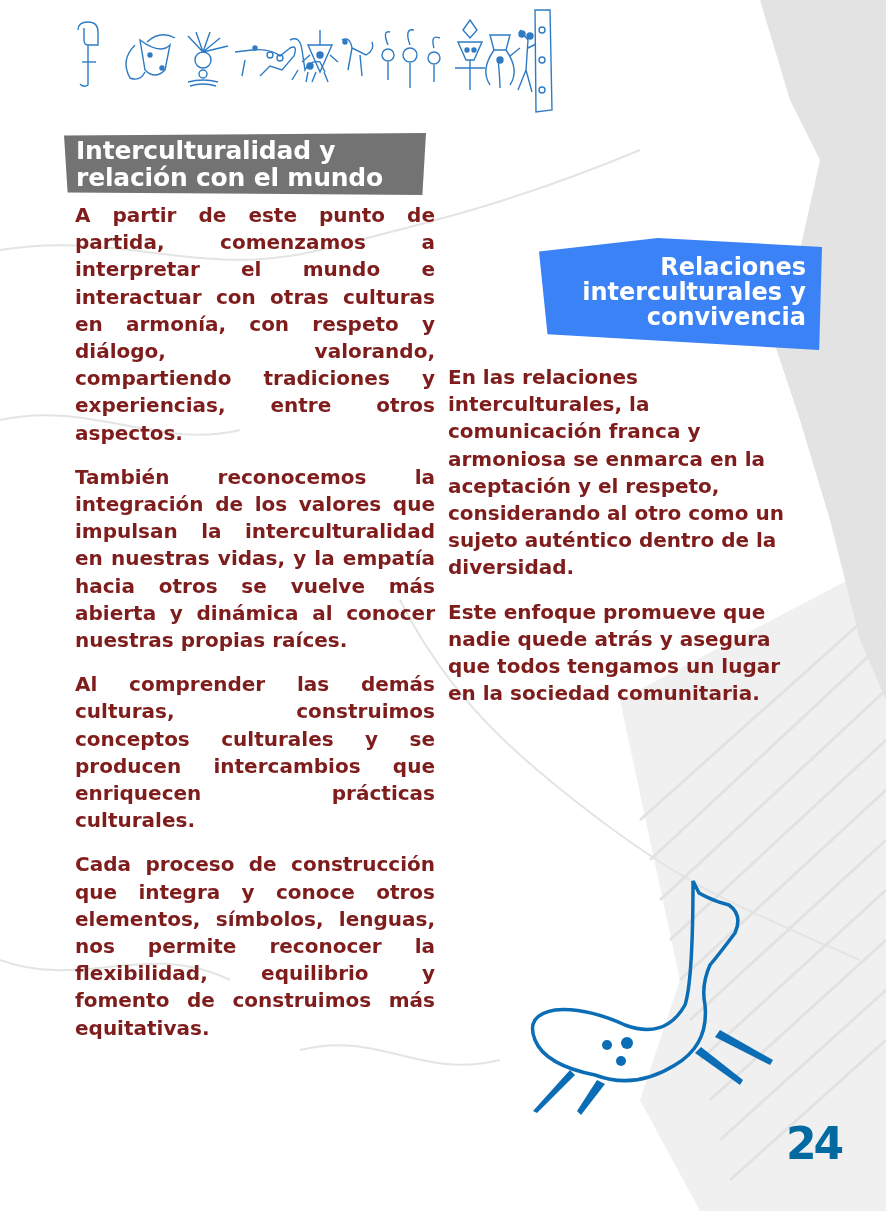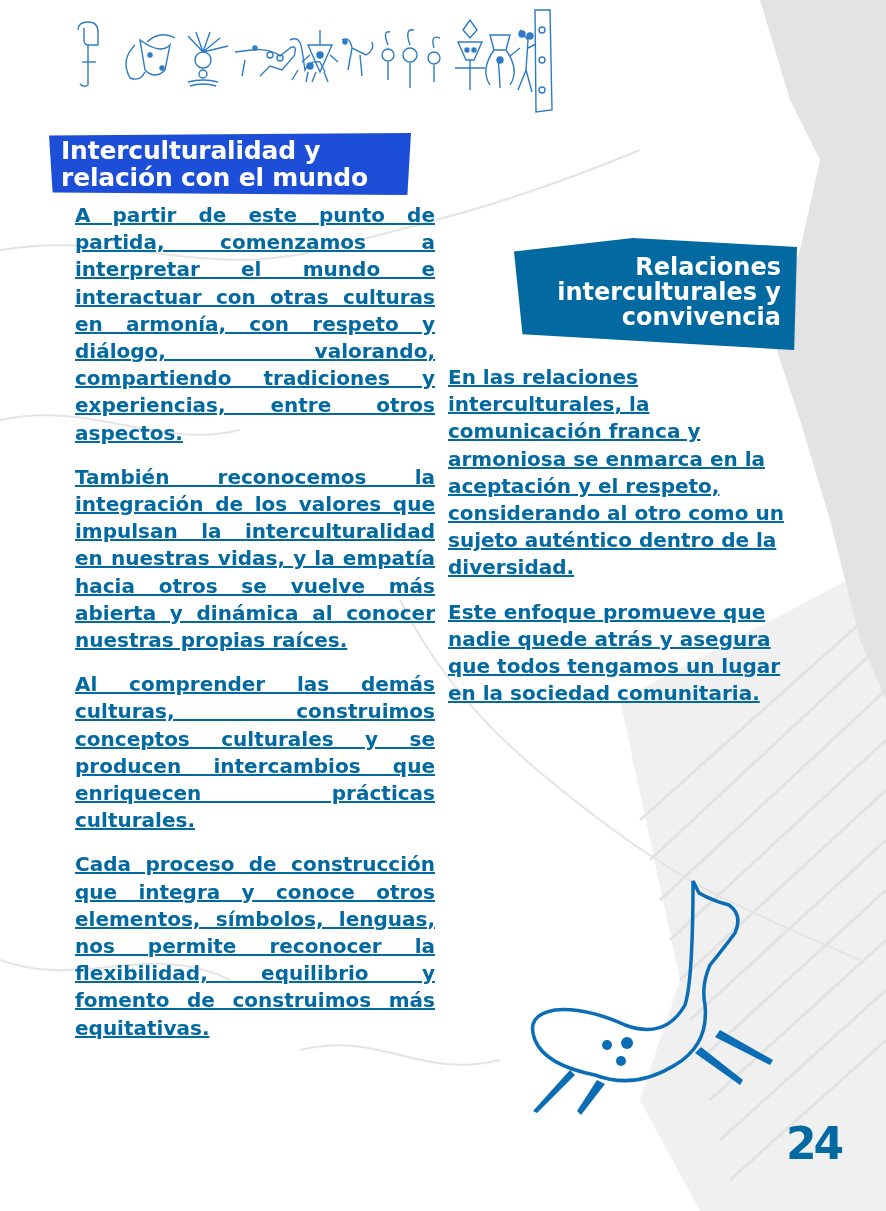--- a/index.html
+++ b/index.html
@@ -5,37 +5,37 @@
     html, body { margin: 0; padding: 0; }
     body {
       width: 886px; height: 1211px; position: relative; overflow: hidden;
       background: #ffffff;
       font-family: "DejaVu Sans", "Liberation Sans", sans-serif;
     }
     .texture { position: absolute; inset: 0; pointer-events: none; }
     .glyph-strip { position: absolute; left: 70px; top: 0; width: 760px; height: 120px; }
     .banner { position: absolute; color: #fff; font-weight: bold; }
     .banner-green {
-      left: 49px; top: 133px; width: 362px; height: 62px;
-      background: #1d4ed8;
+      left: 64px; top: 133px; width: 362px; height: 62px;
+      background: #737373;
       clip-path: polygon(0 4%, 100% 0, 99% 100%, 1% 96%);
       text-decoration: underline;
     }
     .banner-green .banner-text {
       position: absolute; left: 12px; top: 4px; font-size: 25px; line-height: 27px; letter-spacing: -0.2px;
     }
     .banner-pink {
-      left: 514px; top: 238px; width: 283px; height: 112px;
-      background: #0369a1;
+      left: 539px; top: 238px; width: 283px; height: 112px;
+      background: #3b82f6;
       clip-path: polygon(0 12%, 42% 0, 100% 8%, 99% 100%, 3% 86%);
     }
     .banner-pink .banner-text {
       position: absolute; right: 16px; top: 17px; font-size: 24px; line-height: 25px; text-align: right;
     }
-    .col { position: absolute; color: #0369a1; font-weight: bold; font-size: 20px; line-height: 27.2px; text-decoration: underline; }
+    .col { position: absolute; color: #7f1d1d; font-weight: bold; font-size: 20px; line-height: 27.2px; }
     .col p { margin: 0 0 17px 0; }
     .col-left { left: 75px; top: 202px; width: 360px; text-align: justify; }
     .col-right { left: 448px; top: 364px; width: 362px; text-align: left; }
     .page-number {
       position: absolute; left: 786px; top: 1118px; font-size: 44px; font-weight: bold; color: #0369a1;
       letter-spacing: -3px;
     }
     .llama { position: absolute; left: 515px; top: 875px; width: 270px; height: 245px; }
   </style>
 </head>

